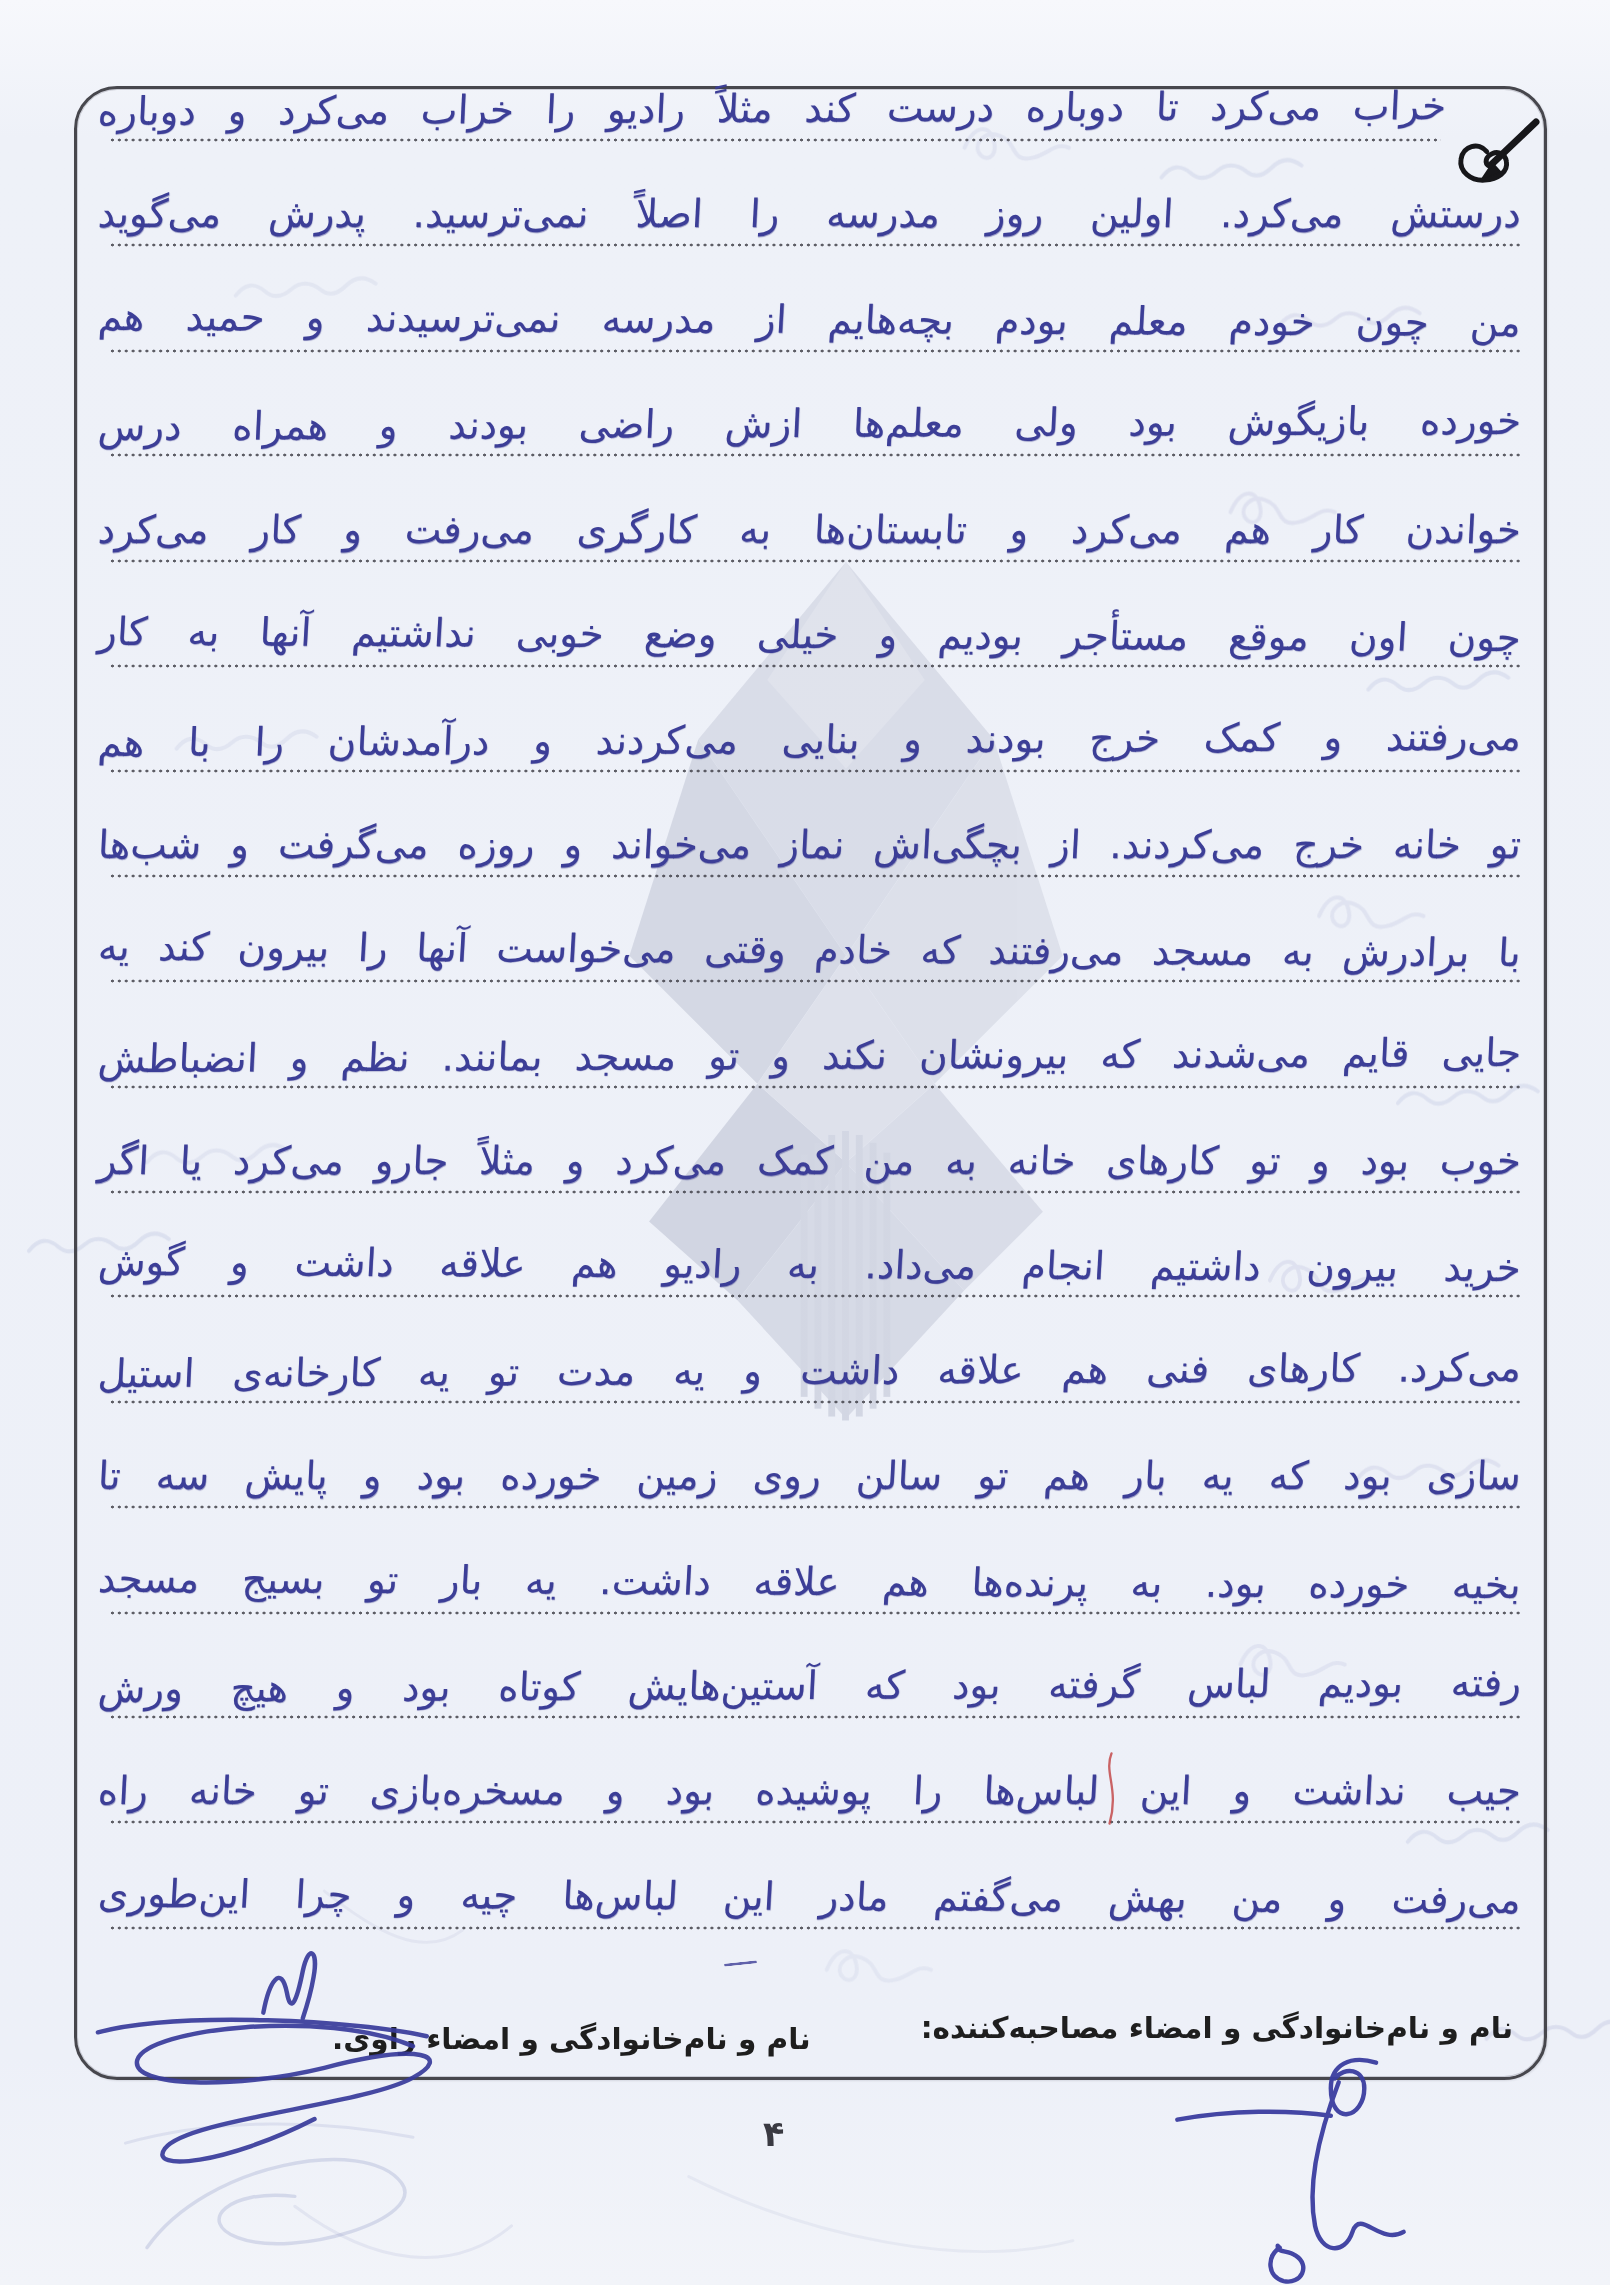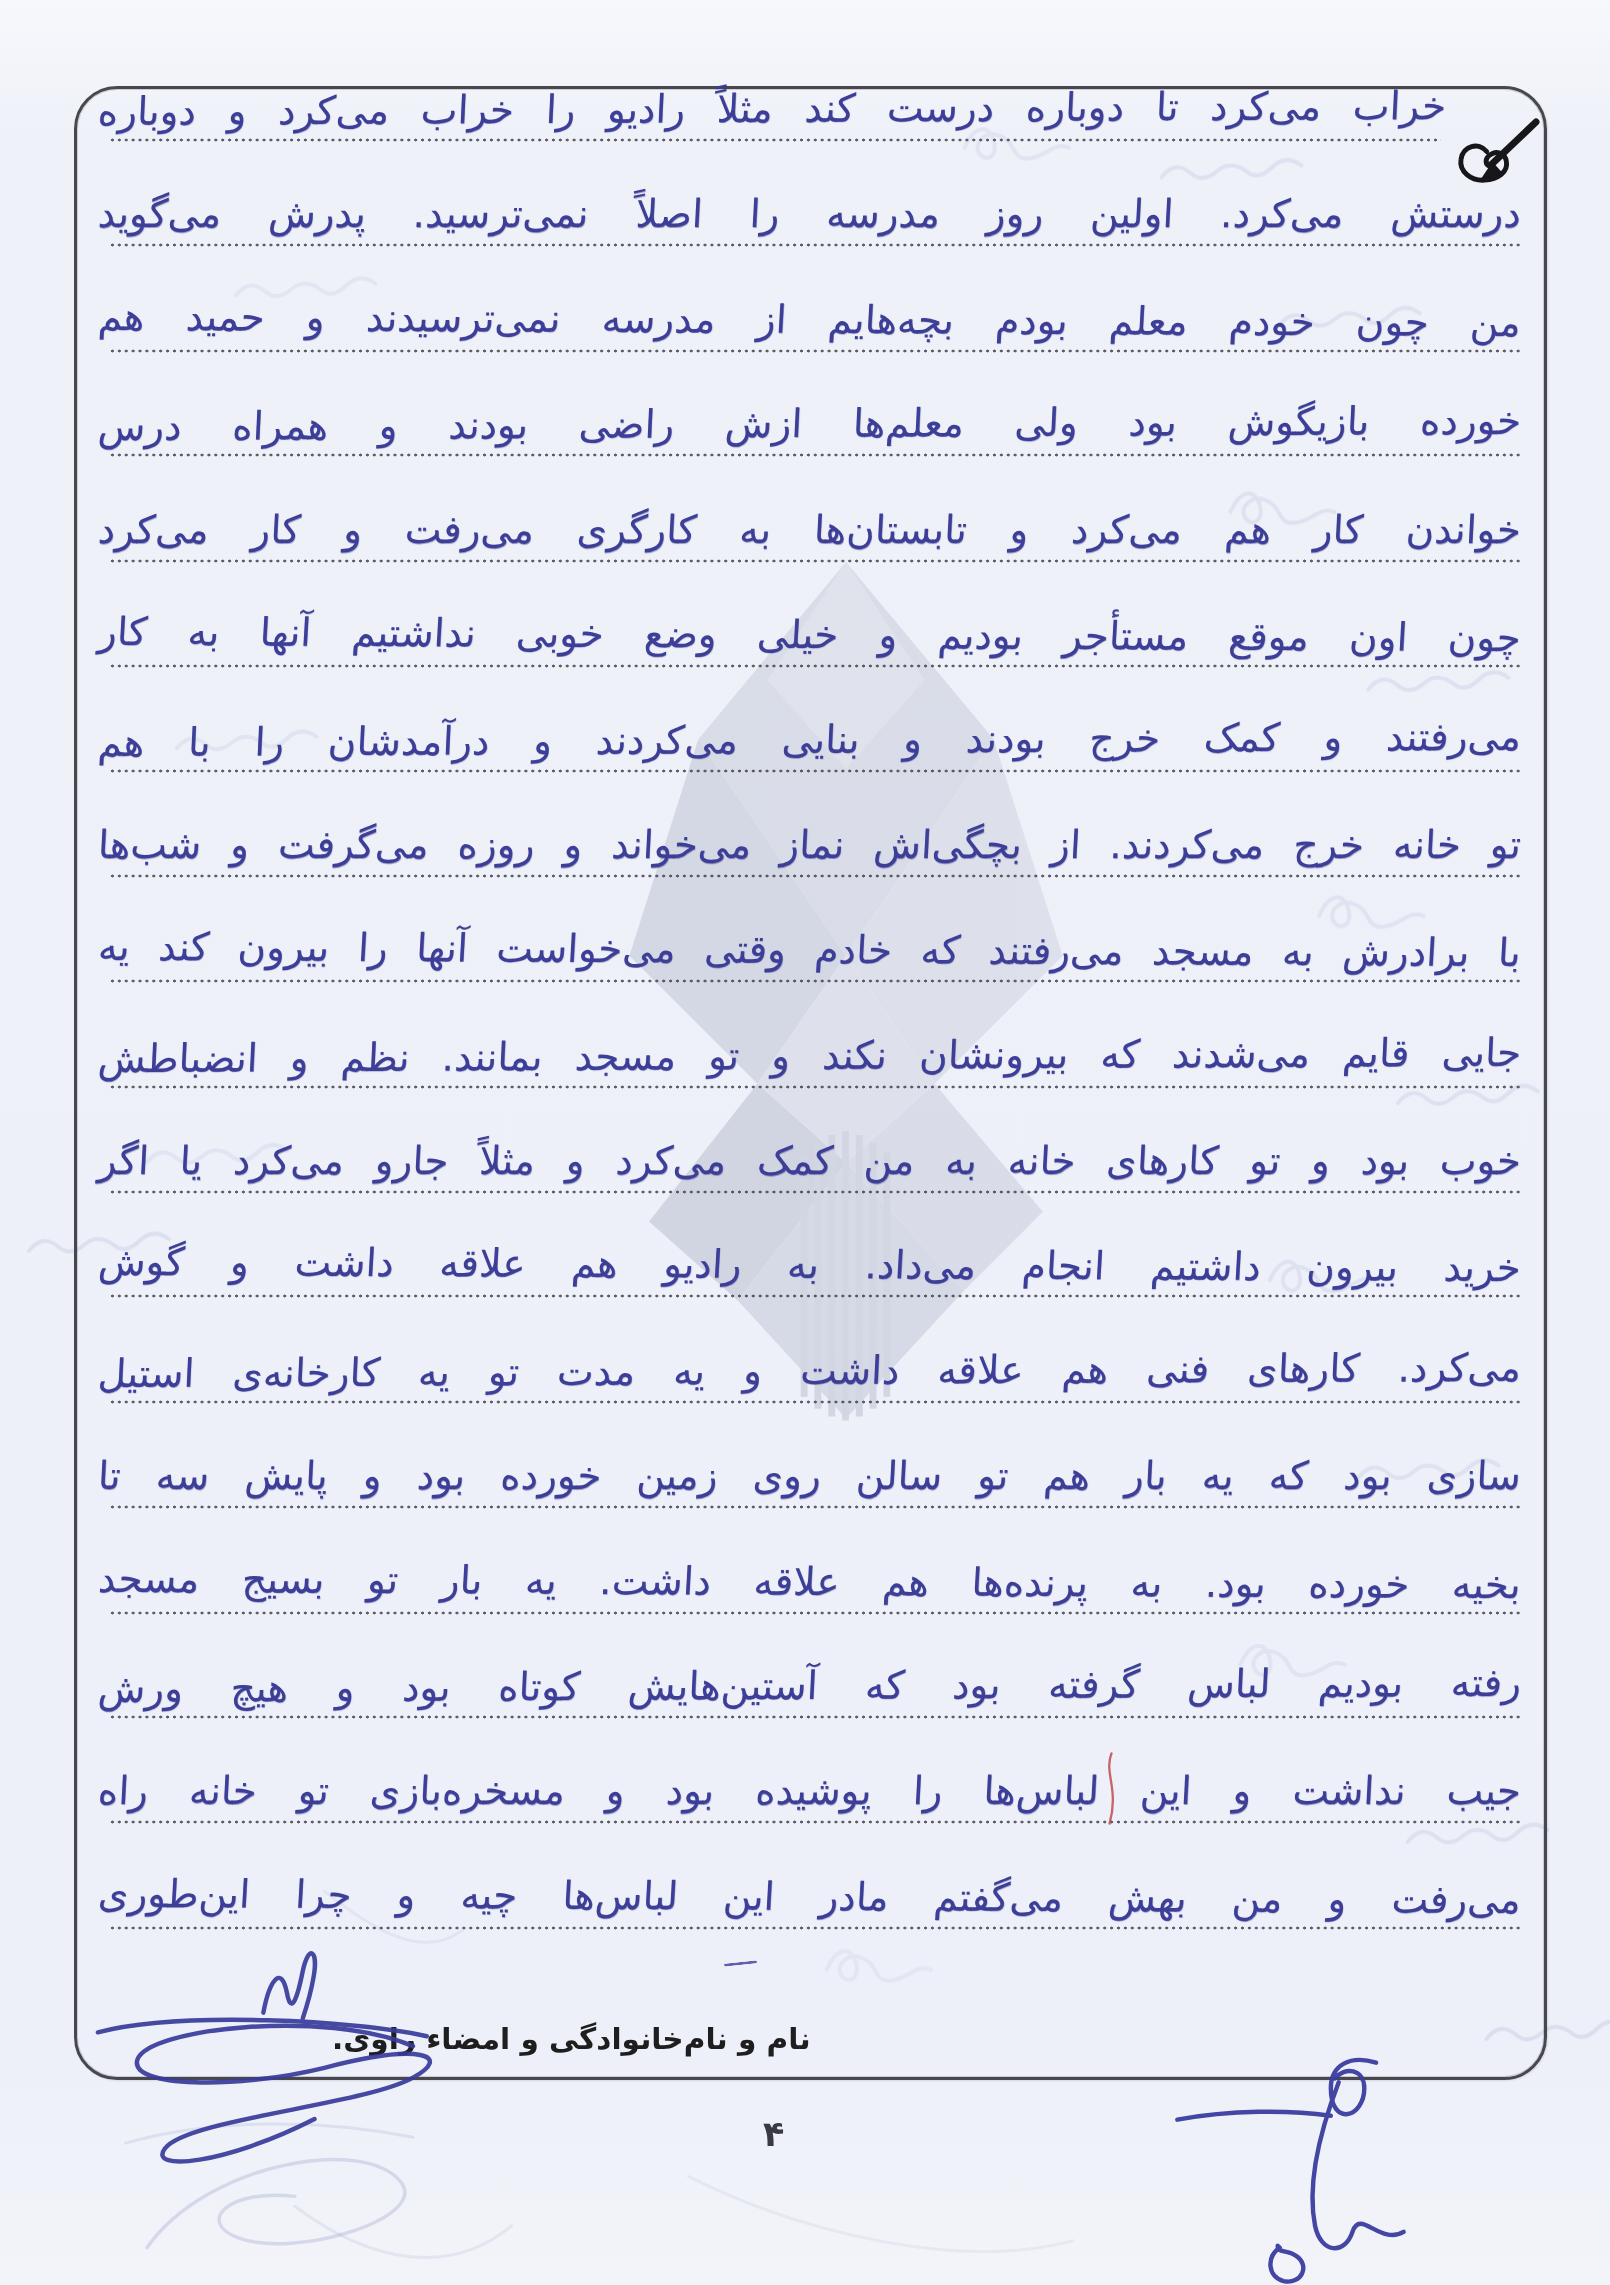--- a/index.html
+++ b/index.html
@@ -149,20 +149,21 @@
     </div>
 
   <svg class="abs" style="left:1456px;top:114px;" width="87" height="77" viewBox="0 0 88 78">
     <g stroke="#17171a" fill="none" stroke-linecap="round" stroke-linejoin="round">
       <path d="M82 8 L36 52" stroke-width="7"></path>
       <path d="M38 50 l-12 18 l20 -9 z" fill="#17171a" stroke-width="2"></path>
       <path d="M32 38 c-8 -10 -24 -6 -26 8 c-2 12 10 22 24 21 c13 -1 24 -8 22 -19 c-1 -7 -8 -11 -14 -8 c-7 3 -9 10 -3 13" stroke-width="5"></path>
     </g>
   </svg>
 
+  <div class="abs plabel" style="right:97px; top:2010px;">نام و نام‌خانوادگی و امضاء مصاحبه‌کننده:</div>
   <div class="abs plabel" style="left:333px; top:2021px;">نام و نام‌خانوادگی و امضاء راوی.</div>
 
   <div id="page-number" class="abs" style="left:764px; top:2114px;">۴</div>
 
   <div id="stray-dash" class="abs" style="left:725px; top:1962px;"></div>
 
   <svg class="abs" style="left:1093px;top:1749px;" width="39" height="79" viewBox="0 0 40 80">
     <path d="M20 4 C 12 24, 28 40, 18 76" stroke="#c14040" stroke-width="2.4" fill="none" opacity="0.8" stroke-linecap="round"></path>
   </svg>
 

